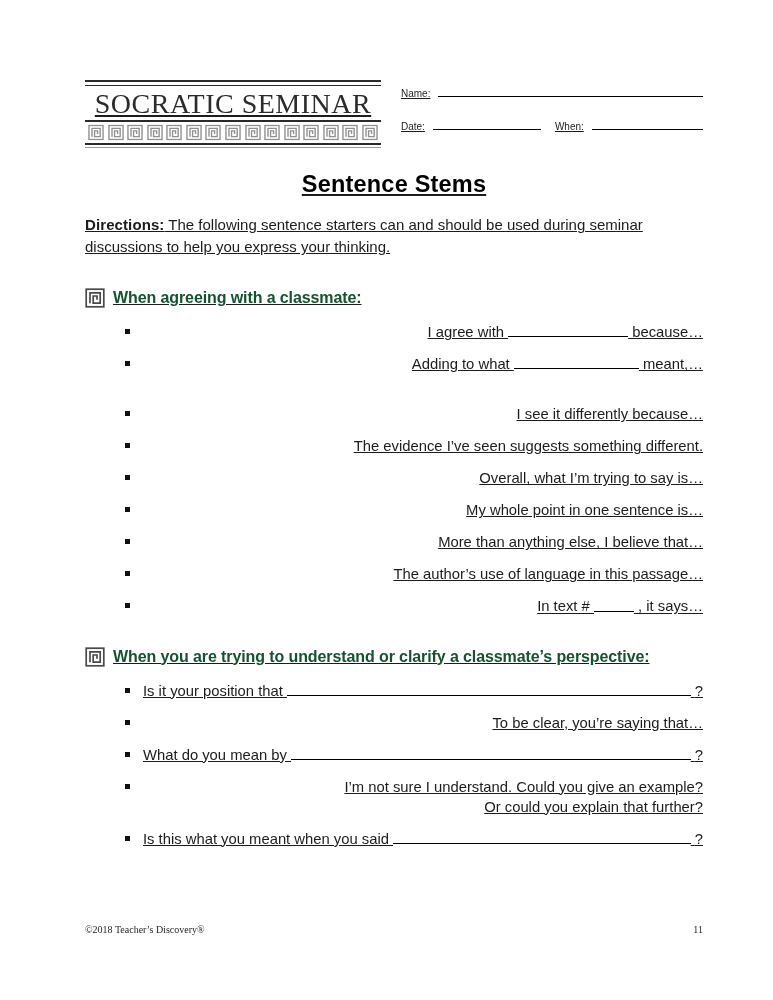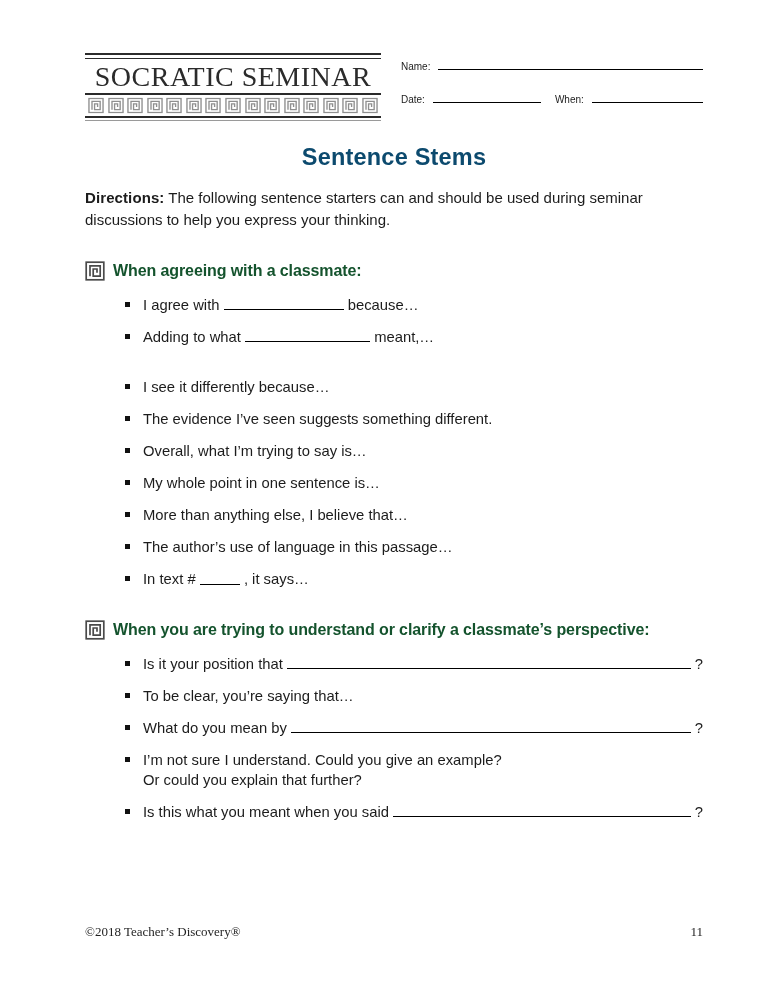--- a/index.html
+++ b/index.html
@@ -1,21 +1,21 @@
 <!DOCTYPE html>
 <html><head>
 <meta charset="utf-8">
 <style>
   html,body{margin:0;padding:0;background:#fff;}
   body{
     width:773px;height:1000px;position:relative;
     font-family:"Liberation Sans",sans-serif;color:#1c1c1c;
     -webkit-font-smoothing:antialiased;
   }
-  .page{box-sizing:border-box;width:773px;height:1000px;padding:53px 70px 0 85px;position:relative;}
+  .page{box-sizing:border-box;width:773px;height:1000px;padding:80px 70px 0 85px;position:relative;text-decoration:underline;}
 
   
   .header{display:flex;align-items:flex-start;}
   .logo{width:296px;flex:none;}
   .logo-rule-top{height:3px;border-top:2px solid #2b2b2b;border-bottom:1px solid #2b2b2b;}
   .logo-title{
     font-family:"Liberation Serif",serif;font-size:28px;line-height:1.05;
     letter-spacing:.5px;color:#2b2b2b;text-align:center;margin:3px 0 2px;white-space:nowrap;
   }
   .gk-wrap{border-bottom:1px solid #9a9a9a;padding-bottom:2px;}
@@ -31,48 +31,48 @@
   .frow + .frow{margin-top:21px;}
   .flabel{flex:none;margin-right:8px;}
   .wline{display:inline-block;border-bottom:1.2px solid #000;height:.95em;}
   .wline.grow{flex:1 1 auto;}
   .wline.date{width:108px;flex:none;}
   .class-label{margin-left:14px;margin-right:8px;flex:none;}
 
   
   h1.doc-title{
     margin:22px 0 0;text-align:center;font-size:23.5px;line-height:28px;
-    font-weight:700;letter-spacing:.2px;color:#0c4a6e;
+    font-weight:700;letter-spacing:.2px;color:#000000;
   }
   .directions{margin:16px 0 8px;font-size:15px;line-height:22px;max-width:618px;}
   .directions b{letter-spacing:.1px;}
 
   
   .section{margin-top:30px;}
   .sec-head{
     display:flex;align-items:center;gap:8px;
     font-size:16px;font-weight:700;line-height:20px;letter-spacing:-.1px;color:#14532d;
   }
-  ul.stems{list-style:none;margin:14px 0 0 40px;padding:0;}
+  ul.stems{list-style:none;margin:14px 0 0 40px;padding:0;text-align:right;}
   ul.stems li{
     position:relative;padding-left:18px;font-size:14.8px;line-height:20px;
     margin-bottom:12px;white-space:pre-wrap;
   }
   ul.stems li::before{
     content:"";position:absolute;left:0;top:7px;width:5px;height:5px;background:#111;
   }
   ul.stems li.fill{display:flex;align-items:baseline;}
   .blank{display:inline-block;border-bottom:1.2px solid #000;height:.95em;vertical-align:baseline;}
   .blank.grow{flex:1 1 auto;}
 
   
   .footer{
     position:absolute;left:85px;right:70px;top:924px;
     display:flex;align-items:baseline;
-    font-family:"Liberation Serif",serif;font-size:13px;color:#1f1f1f;
+    font-family:"Liberation Serif",serif;font-size:10px;color:#1f1f1f;
   }
   .f-left{flex:1;}
   .f-center{flex:none;}
   .f-right{flex:1;text-align:right;letter-spacing:.2px;}
   .f-right .book{font-style:italic;letter-spacing:0;}
 </style>
 </head>
 <body>
 
 <svg width="0" height="0" style="position:absolute" aria-hidden="true">

